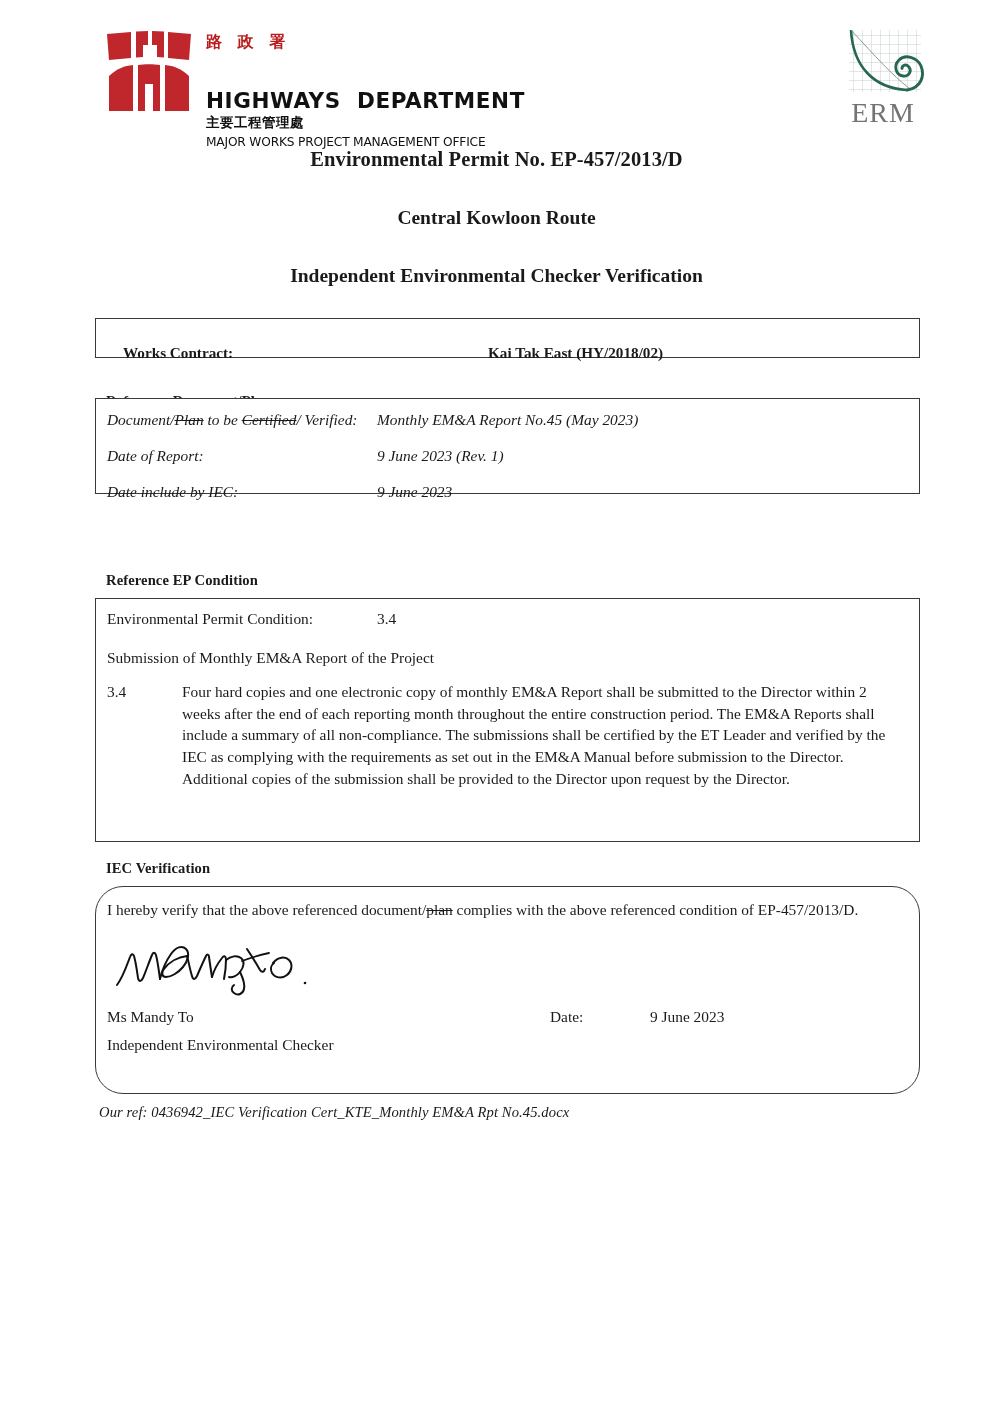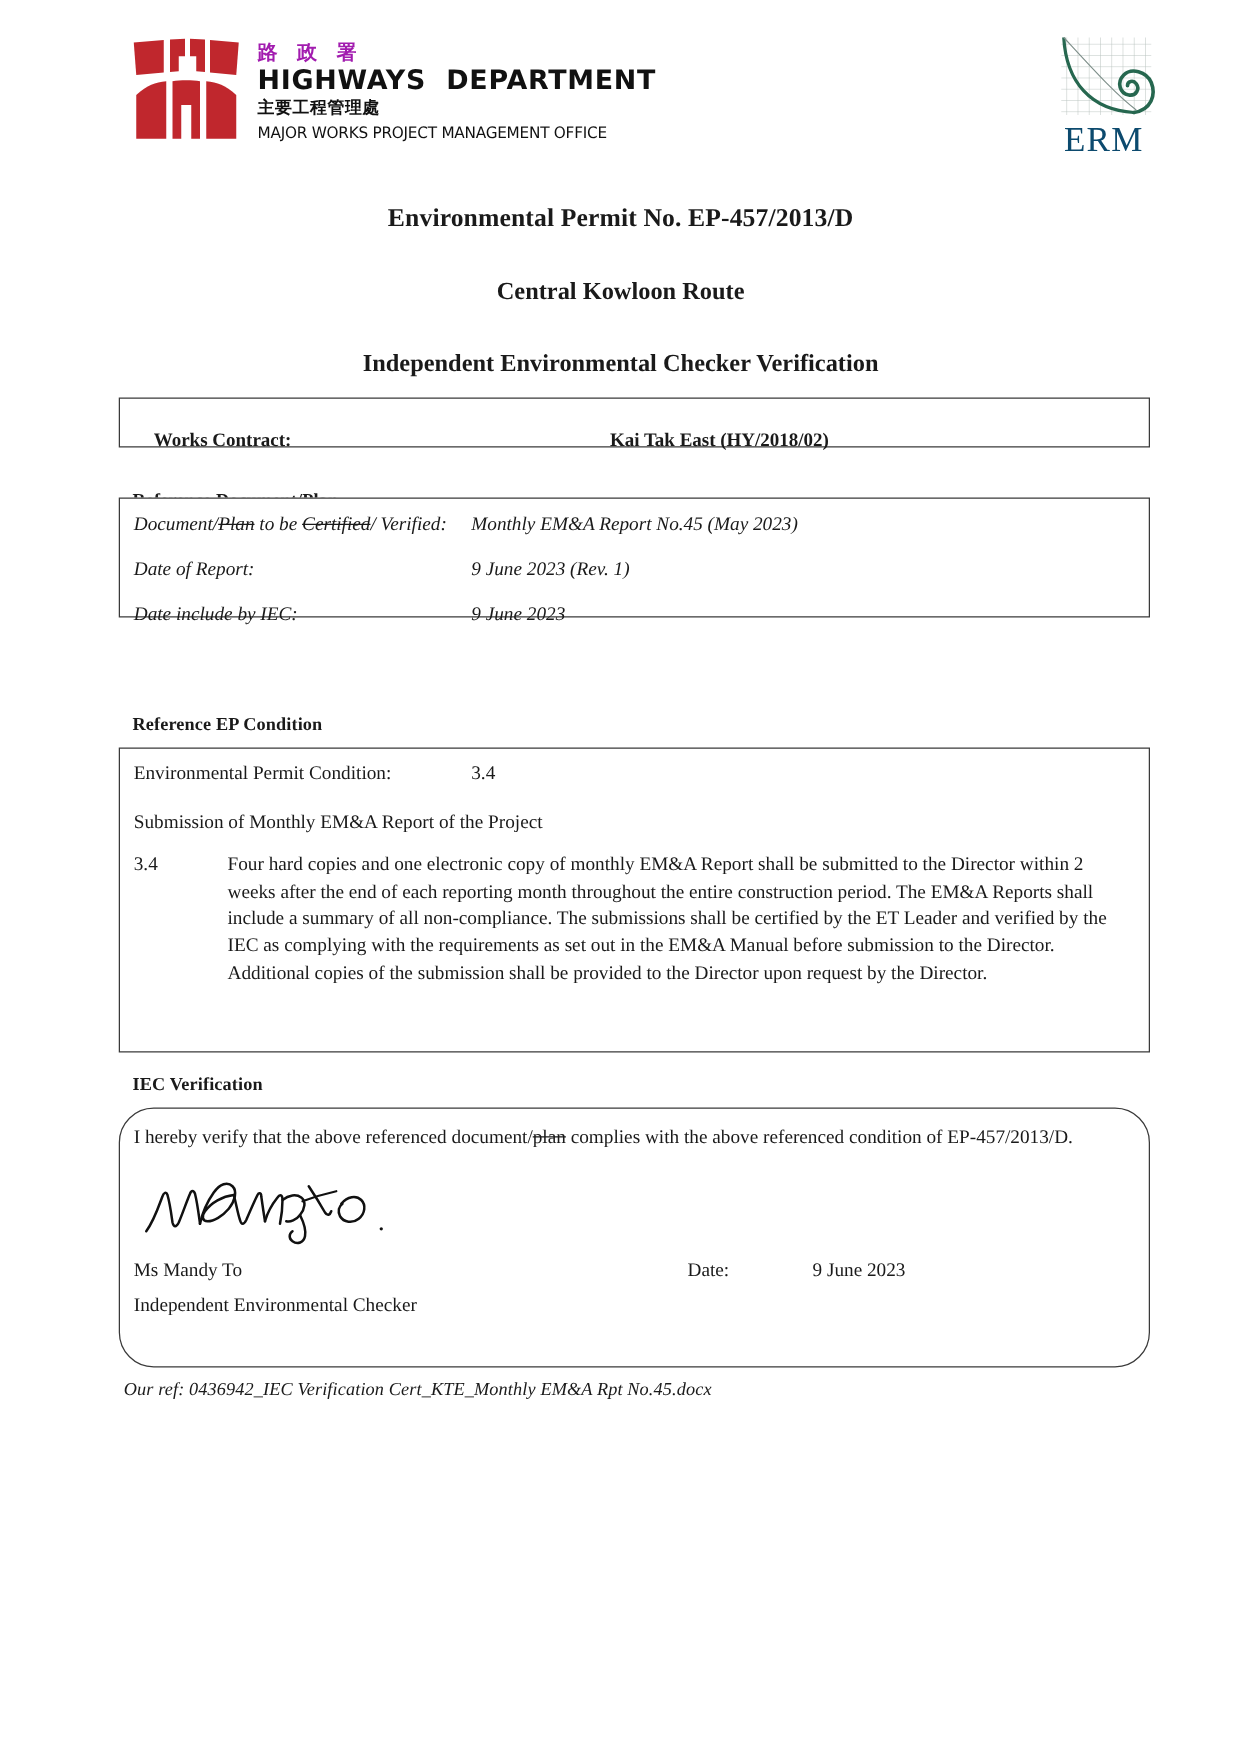--- a/index.html
+++ b/index.html
@@ -38,31 +38,32 @@
     flex: none;
   }
   .hd-text {
     padding-top: 4px;
   }
   .hd-cn1 {
     font-family: "DejaVu Sans", sans-serif;
     font-size: 16px;
     font-weight: bold;
     letter-spacing: 5px;
-    color: #a21caf;
+    color: #b91c1c;
     line-height: 1.25;
   }
   .hd-en1 {
     font-family: "DejaVu Sans", sans-serif;
     font-size: 21.5px;
     font-weight: bold;
     letter-spacing: 0.6px;
     color: #111;
     line-height: 1.18;
     white-space: pre;
+    margin-top: 36px;
   }
   .hd-cn2 {
     font-family: "DejaVu Sans", sans-serif;
     font-size: 13.5px;
     font-weight: bold;
     letter-spacing: 0.5px;
     color: #111;
     line-height: 1.45;
   }
   .hd-en2 {
@@ -80,29 +81,29 @@
     right: 62px;
     top: -2px;
     width: 96px;
     text-align: center;
   }
   .erm-mark { display: block; }
   .erm-word {
     font-family: "Liberation Serif", serif;
     font-size: 28px;
     letter-spacing: 1px;
-    color: #0c4a6e;
+    color: #737373;
     line-height: 1;
     margin-top: 1px;
   }
 
   
   .titles {
     position: absolute;
-    top: 164px;
+    top: 148px;
     left: 0;
     width: 993px;
     text-align: center;
   }
   .doc-title {
     font-size: 20.5px;
     font-weight: bold;
     letter-spacing: 0.1px;
     margin: 0 0 36px 0;
   }

